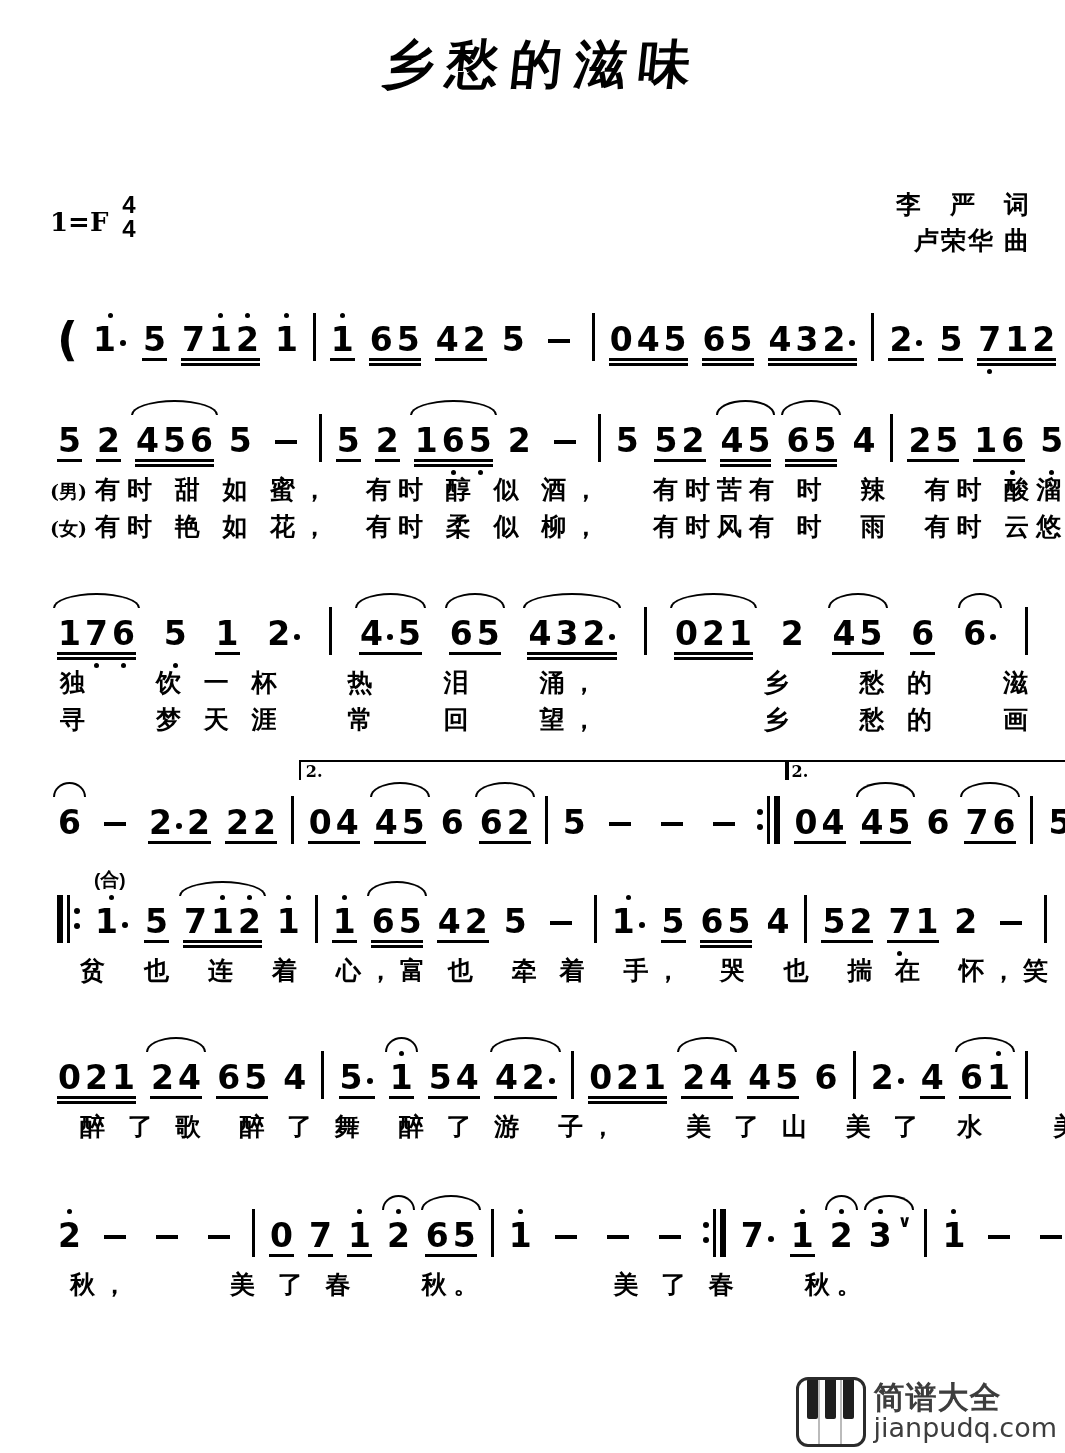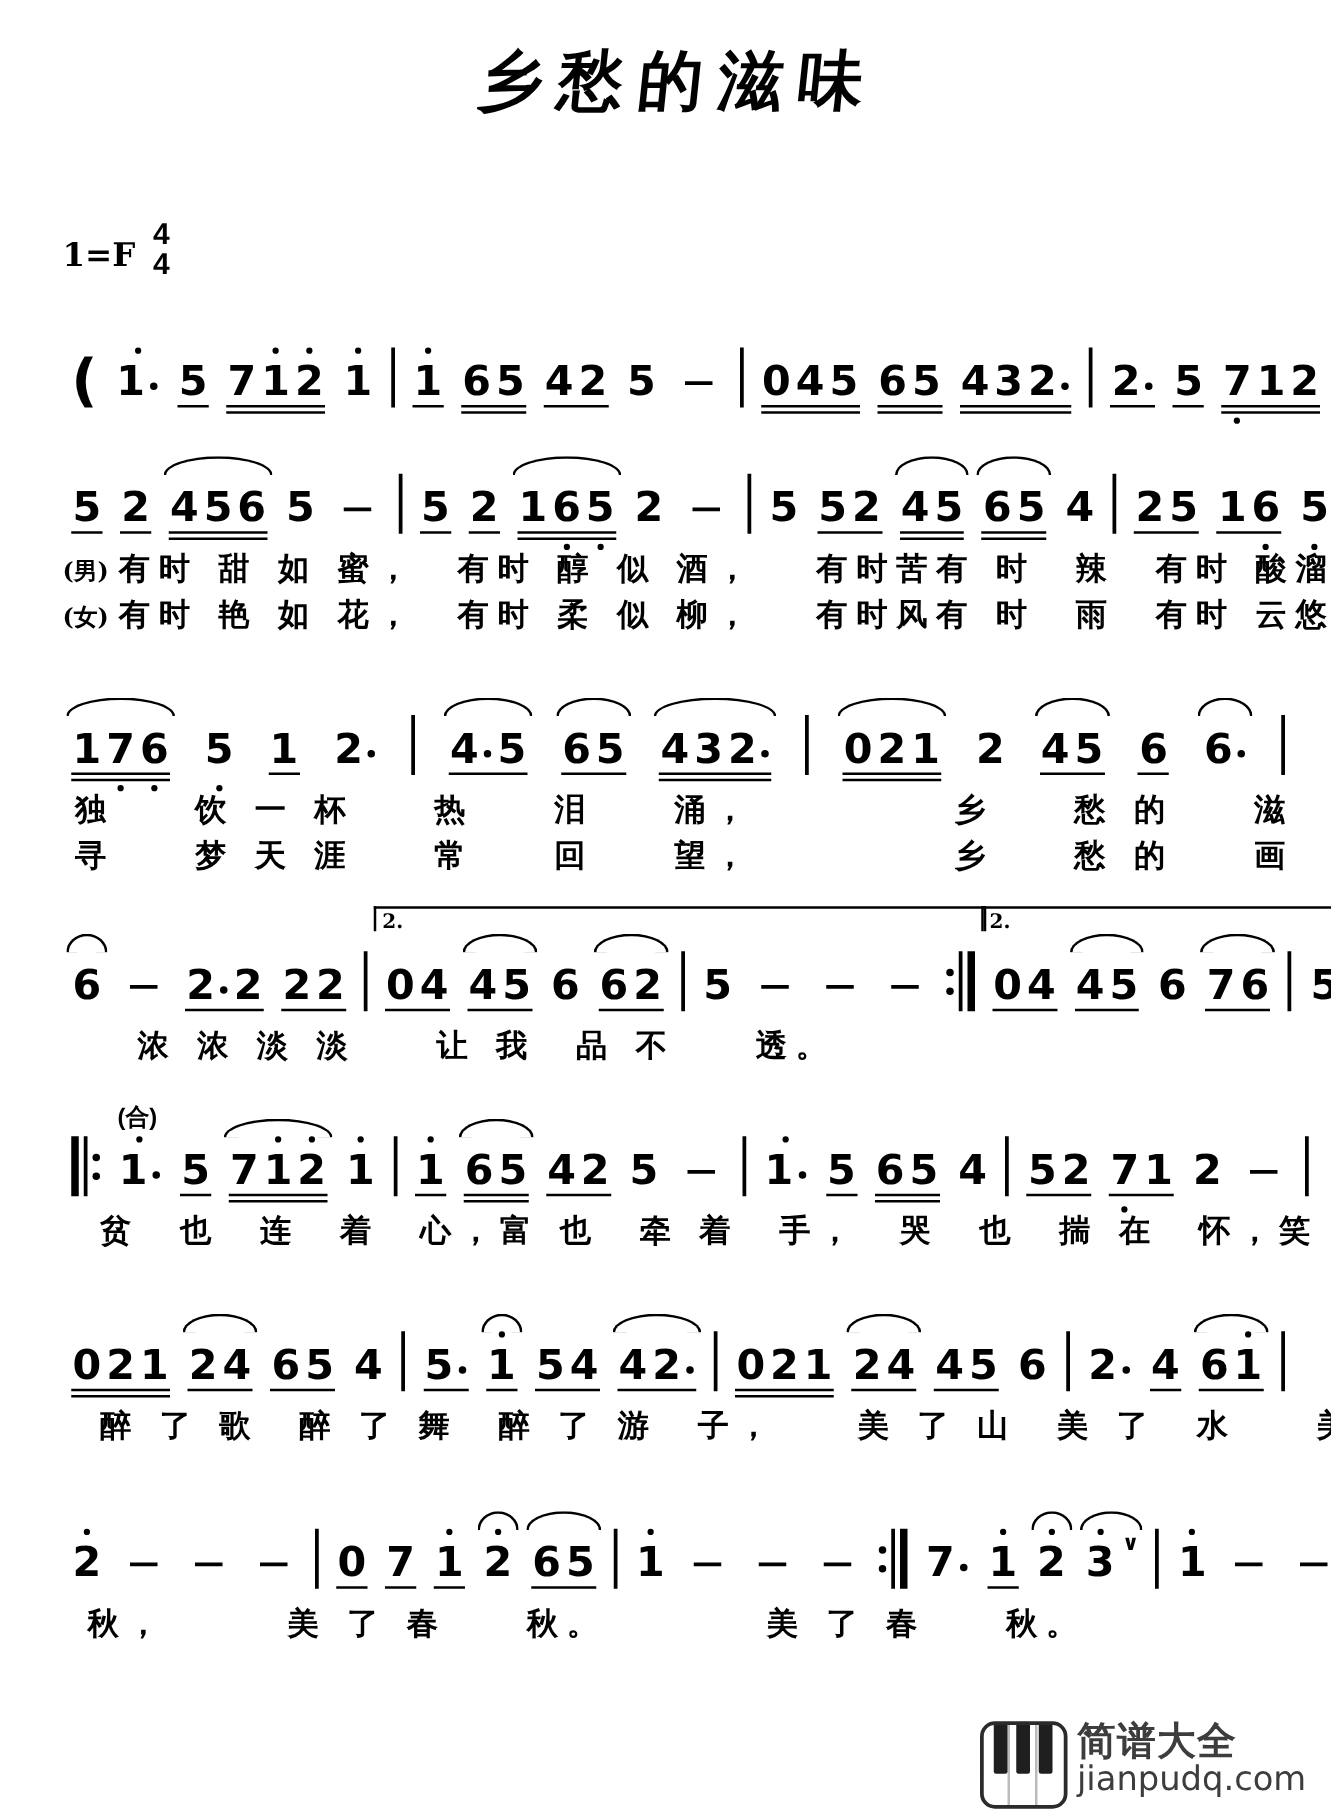--- a/index.html
+++ b/index.html
@@ -58,21 +58,21 @@
                font-family:"DejaVu Serif",serif;}
 
   
   .lyric-row{margin-top:16px;font-size:25px;letter-spacing:7px;font-weight:600;
              font-family:"DejaVu Serif","Liberation Serif",serif;display:flex;align-items:baseline;}
   .lyric-row + .lyric-row{margin-top:4px;}
   .lyric-prefix{font-size:19px;letter-spacing:0;margin-right:8px;flex:none;}
   .lyric-text{white-space:pre;}
 
   
-  .wm{position:absolute;right:20px;bottom:6px;display:flex;gap:8px;}
+  .wm{position:absolute;right:8px;bottom:6px;display:flex;align-items:center;gap:8px;}
   .wm-icon{width:64px;height:64px;border:3px solid #2b2b2b;border-radius:12px;background:#fff;
            position:relative;overflow:hidden;flex:none;}
   .wm-key{position:absolute;top:0;width:11px;height:39px;background:#1f1f1f;border-radius:0 0 2px 2px;}
   .wm-sep{position:absolute;top:0;bottom:0;width:2px;background:#bbb;}
   .wm-text{display:flex;flex-direction:column;line-height:1.05;color:#3d3d3d;}
   .wm-cn{font-size:31px;letter-spacing:1px;font-weight:600;}
   .wm-url{font-size:27px;font-family:"DejaVu Sans",sans-serif;}
 </style>
 </head>
 <body>
@@ -82,20 +82,24 @@
   <div class="title">乡愁的滋味</div>
 
   <div class="meta">
     <div class="keytime">
       <span class="keysig">1=F</span>
       <span class="timesig">
         <span>4</span>
         <span>4</span>
       </span>
     </div>
+    <div class="credits">
+      <div>李　严　词</div>
+      <div>卢荣华 曲</div>
+    </div>
   </div>
 
 
   <div id="score-area">
       <div class="line-block lb1">
         <div class="score">
           <div class="seg" style="flex-grow: 23;">
             <div class="barwrap">
               <div class="paren">(</div>
             </div>
@@ -700,23 +704,20 @@
             </div>
             <div class="barwrap">
               <div class="bline"></div>
             </div>
             <div class="grp">
               <div class="note">
                 <span class="digit">5</span>
               </div>
             </div>
           </div>
-        </div>
-        <div class="lyric-row" style="margin-left: 60px;">
-          <span class="lyric-text">浓 浓 淡 淡　　让 我　品 不　　透。</span>
         </div>
       </div>
       <div class="line-block lb5">
         <div class="part-label">(合)</div>
         <div class="score">
           <div class="seg" style="flex-grow: 22;">
             <div class="barwrap">
               <div class="bline thick"></div>
               <div class="bline"></div>
               <div class="rdots">

